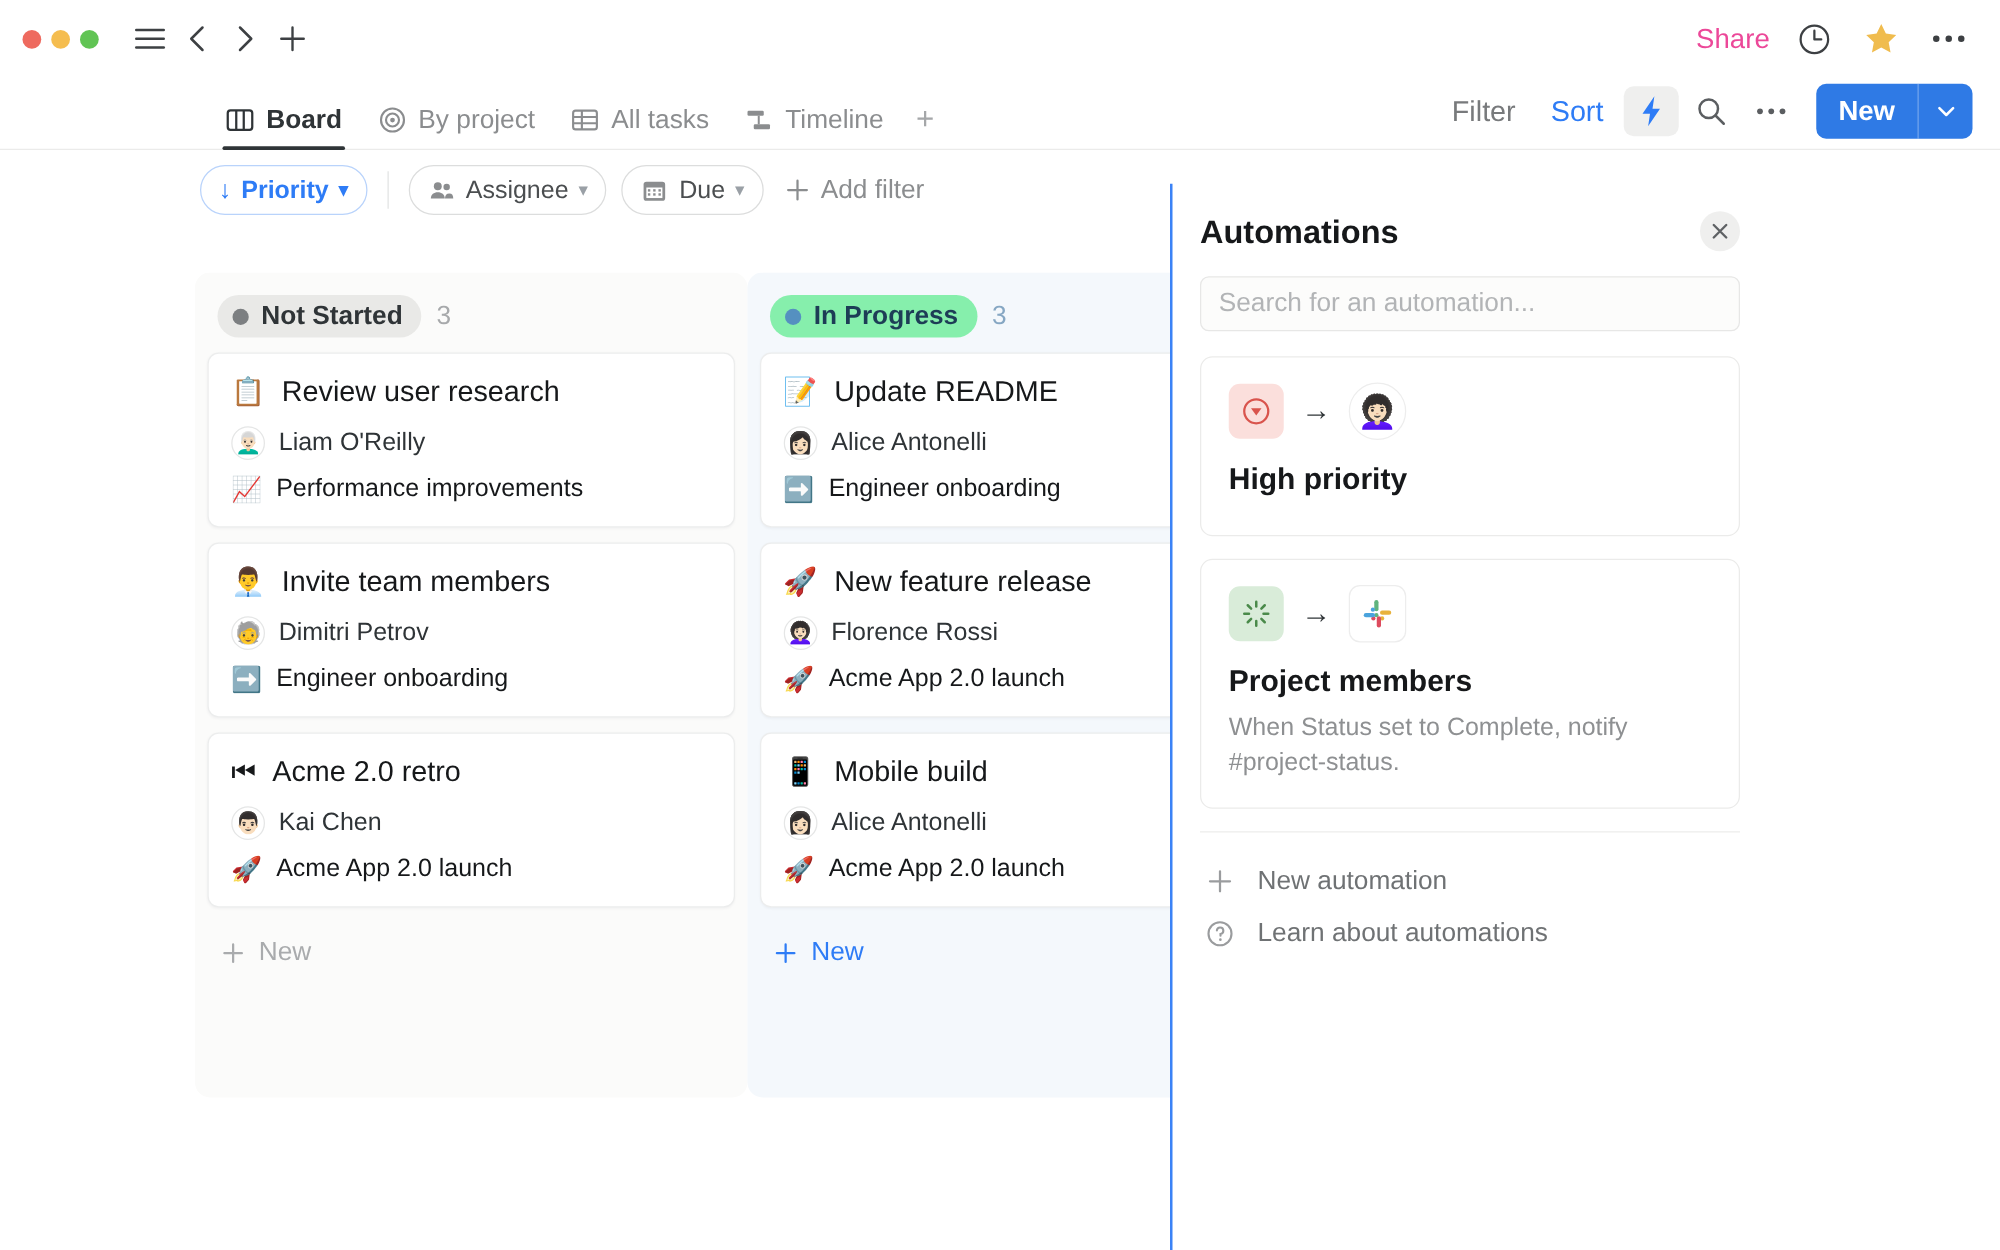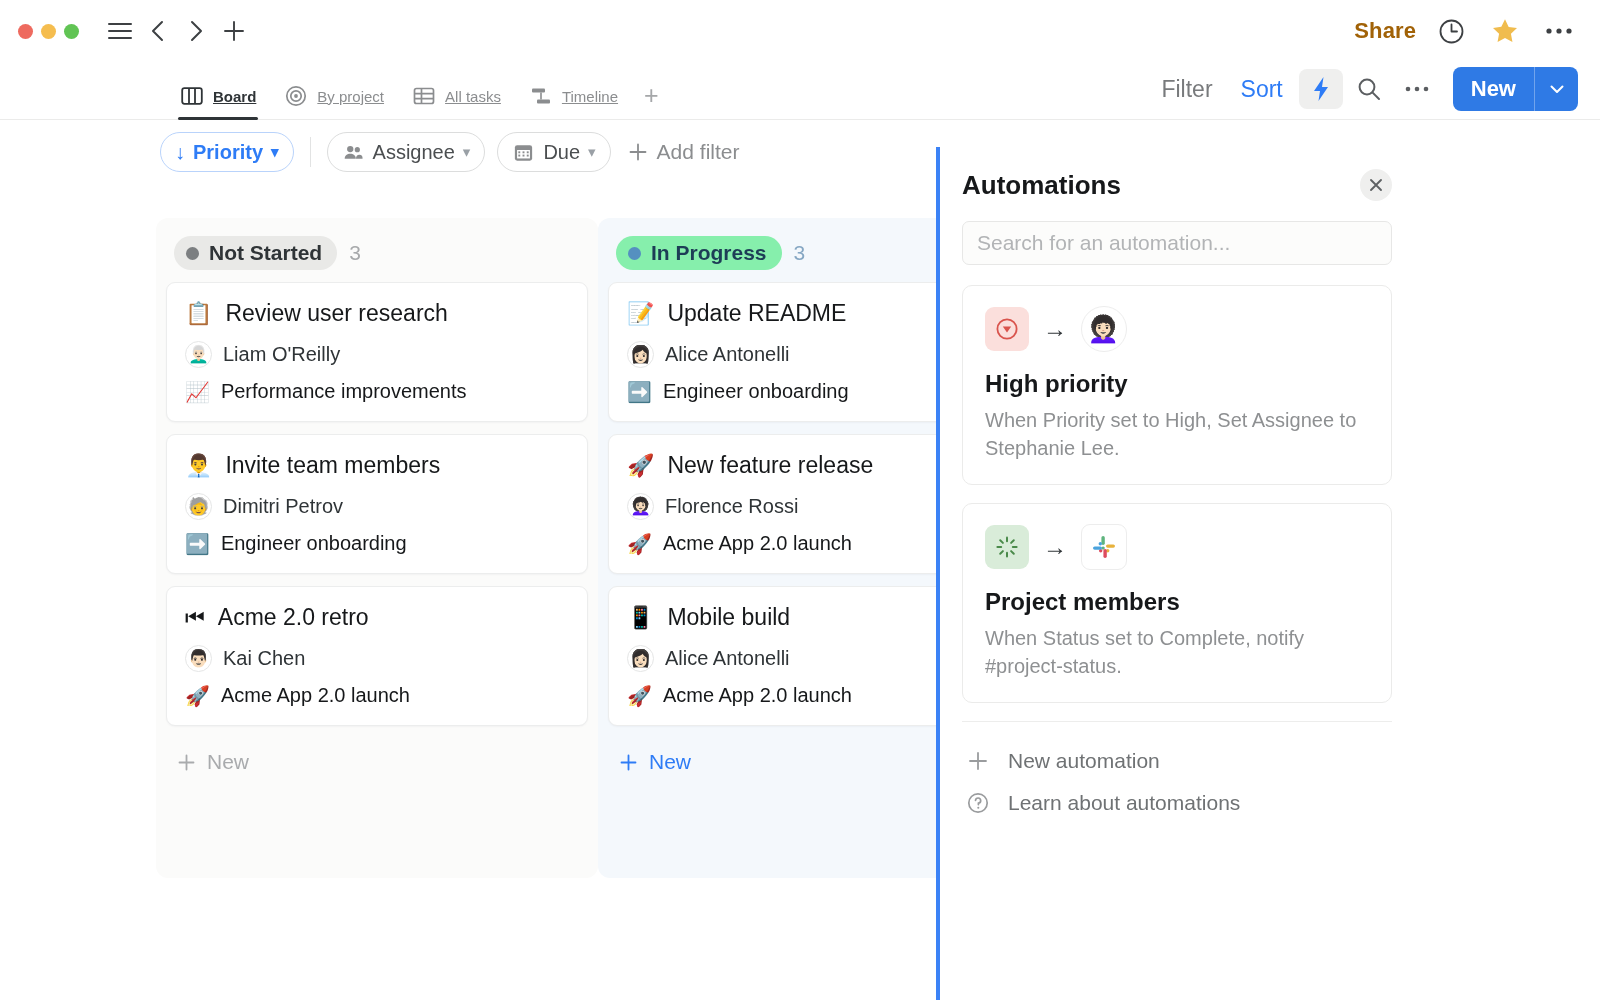--- a/index.html
+++ b/index.html
@@ -39,41 +39,40 @@
     color: #2f3437;
   }
   .hamburger { display:flex; flex-direction:column; gap:5px; width:24px; }
   .hamburger i { display:block; height:2px; background:#3d4043; border-radius:2px; }
 
   .titlebar-right {
     margin-left: auto;
     display: flex; align-items: center; gap: 16px;
   }
   .share-label {
-    font-size: 22px; color: #a16207; letter-spacing: .1px; font-weight: bold;
+    font-size: 22px; color: #ec4899; letter-spacing: .1px;
   }
 
   
   .viewbar {
     position: relative;
     height: 58px;
     display: flex;
     align-items: flex-end;
     padding: 0 22px 0 0;
     border-bottom: 1px solid #ebebea;
   }
   .tabs { display: flex; align-items: flex-end; gap: 0; margin-left: 166px; }
   .tab {
     display: flex; align-items: center; gap: 9px;
     padding: 0 14px 11px 14px;
-    font-size: 15px;
+    font-size: 21px;
     color: #8b8d8f;
     position: relative;
     white-space: nowrap;
-    text-decoration: underline;
   }
   .tab.active { color: #2f3437; font-weight: 600; }
   .tab.active::after {
     content: ""; position: absolute;
     left: 12px; right: 12px; bottom: -1px;
     height: 3px; background: #2f3437; border-radius: 2px;
   }
   .tab-plus { padding: 0 12px 11px 12px; color: #a5a7a9; font-size: 25px; line-height: 1; }
 
   .viewbar-right {
@@ -195,21 +194,21 @@
     display: flex; align-items: center; gap: 10px;
     padding: 12px 10px; font-size: 21px; color: #a9abad;
   }
   .col-new.blue { color: #2e7cf6; }
 
   
   .panel {
     position: absolute;
     left: 936px; top: 147px; width: 478px; bottom: 0;
     background: #ffffff;
-    border-left: 4px solid #3b82f6;
+    border-left: 2px solid #3b82f6;
     padding: 22px 22px 0 22px;
   }
   .panel-head {
     display: flex; align-items: center; justify-content: space-between;
     margin-bottom: 20px;
   }
   .panel-title { font-size: 26px; font-weight: 700; color: #16181a; }
   .close-btn {
     width: 32px; height: 32px; border-radius: 50%;
     background: #efefee; color: #5f6265;
@@ -576,21 +575,20 @@
         <span class="auto-sq pink">
           <svg width="26" height="26" viewBox="0 0 26 26">
             <circle cx="13" cy="13" r="9.6" fill="none" stroke="#d9544d" stroke-width="1.8"></circle>
             <path d="M8.8 10.6 H17.2 L13 16.4z" fill="#d9544d"></path>
           </svg>
         </span>
         <span class="auto-arrow">→</span>
         <span class="auto-dest">👩🏻‍🦱</span>
       </div>
       <div class="auto-name">High priority</div>
-      <div class="auto-desc">When Priority set to High, Set Assignee to Stephanie Lee.</div>
     </div>
 
     <div class="auto-card">
       <div class="auto-icons">
         <span class="auto-sq green">
           <svg width="26" height="26" viewBox="0 0 26 26">
             <g stroke="#4a8a4a" stroke-width="2" stroke-linecap="round">
               <path d="M13 3.4 V7.2"></path>
                 <path d="M13 18.8 V22.6"></path>
               <path d="M3.4 13 H7.2"></path>

